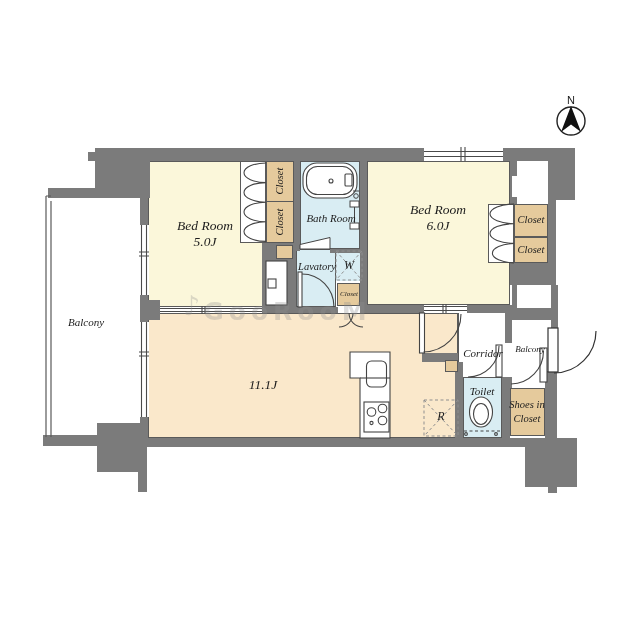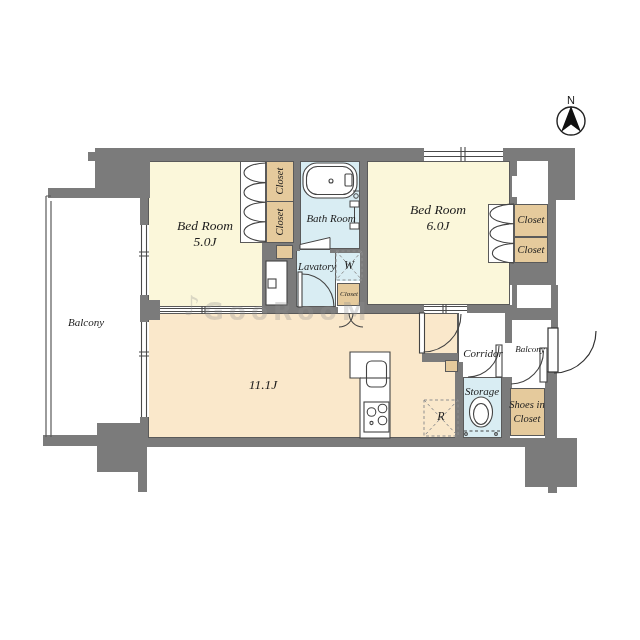--- a/index.html
+++ b/index.html
@@ -211,21 +211,21 @@
 
   <div class="lbl" style="left:571px;top:100px;font-size:11px;font-style:normal;font-family:'Liberation Sans',sans-serif;">N</div>
   <div class="lbl" style="left:86px;top:314px;font-size:11px;margin-top:8px;">Balcony</div>
   <div class="lbl" style="left:205px;top:226px;font-size:13.5px;">Bed Room</div>
   <div class="lbl" style="left:205px;top:242px;font-size:13.5px;">5.0J</div>
   <div class="lbl" style="left:438px;top:210px;font-size:13.5px;">Bed Room</div>
   <div class="lbl" style="left:438px;top:226px;font-size:13.5px;">6.0J</div>
   <div class="lbl" style="left:263px;top:385px;font-size:13.5px;">11.1J</div>
   <div class="lbl" style="left:331px;top:218px;font-size:11px;">Bath Room</div>
   <div class="lbl" style="left:317px;top:267px;font-size:10.5px;">Lavatory</div>
-  <div class="lbl" style="left:482px;top:391px;font-size:11px;">Storage</div>
+  <div class="lbl" style="left:482px;top:391px;font-size:11px;">Toilet</div>
   <div class="lbl" style="left:483px;top:333px;font-size:11px;margin-top:20px;">Corridor</div>
   <div class="lbl" style="left:530px;top:350px;font-size:9px;">Balcony</div>
   <div class="lbl" style="left:527px;top:405px;font-size:10.5px;">Shoes in</div>
   <div class="lbl" style="left:527px;top:419px;font-size:10.5px;">Closet</div>
   <div class="lbl" style="left:349px;top:295px;font-size:7px;">Closet</div>
   <div class="lbl rot" style="left:280px;top:181px;font-size:10.5px;">Closet</div>
   <div class="lbl rot" style="left:280px;top:222px;font-size:10.5px;">Closet</div>
   <div class="lbl" style="left:531px;top:220px;font-size:10.5px;">Closet</div>
   <div class="lbl" style="left:531px;top:250px;font-size:10.5px;">Closet</div>
   <div class="lbl" style="left:349px;top:266px;font-size:12px;">W</div>

